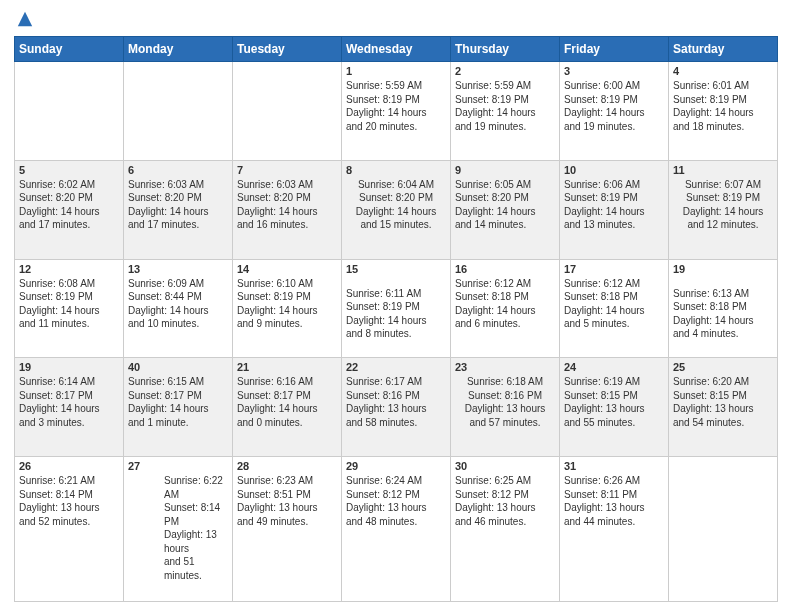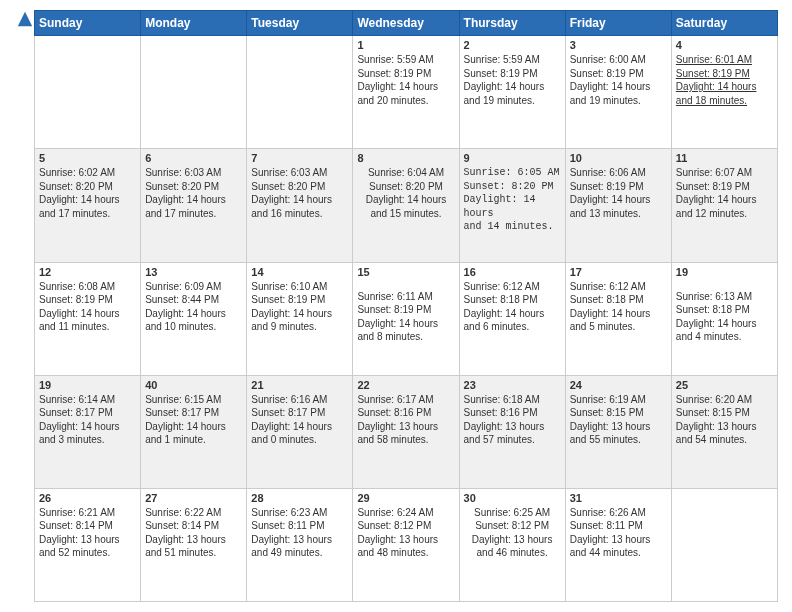--- a/index.html
+++ b/index.html
@@ -7,21 +7,21 @@
       font-family: Arial, sans-serif;
       background: #fff;
       width: 792px;
       height: 612px;
       overflow: hidden;
     }
     .page {
       width: 792px;
       height: 612px;
       display: flex;
-      flex-direction: row;
+      flex-direction: column;
       padding: 10px 14px 10px 14px;
     }
     .header {
       display: flex;
       justify-content: space-between;
       align-items: flex-start;
       margin-bottom: 8px;
     }
     .logo {
       display: flex;
@@ -156,21 +156,21 @@
           </td>
           <td>
             <div class="day-number">3</div>
             <div class="day-info" style="white-space: pre-line;">Sunrise: 6:00 AM
 Sunset: 8:19 PM
 Daylight: 14 hours
 and 19 minutes.</div>
           </td>
           <td>
             <div class="day-number">4</div>
-            <div class="day-info" style="white-space: pre-line; text-decoration: underline;">Sunrise: 6:01 AM
+            <div class="day-info" style="white-space: pre-line;">Sunrise: 6:01 AM
 Sunset: 8:19 PM
 Daylight: 14 hours
 and 18 minutes.</div>
           </td>
         </tr>
         <tr class="row-shaded">
           <td>
             <div class="day-number">5</div>
             <div class="day-info" style="white-space: pre-line;">Sunrise: 6:02 AM
 Sunset: 8:20 PM
@@ -193,35 +193,35 @@
           </td>
           <td>
             <div class="day-number">8</div>
             <div class="day-info" style="white-space: pre-line; text-align: center;">Sunrise: 6:04 AM
 Sunset: 8:20 PM
 Daylight: 14 hours
 and 15 minutes.</div>
           </td>
           <td>
             <div class="day-number">9</div>
-            <div class="day-info" style="white-space: pre-line; font-family: Liberation Mono, monospace;">Sunrise: 6:05 AM
+            <div class="day-info" style="white-space: pre-line;">Sunrise: 6:05 AM
 Sunset: 8:20 PM
 Daylight: 14 hours
 and 14 minutes.</div>
           </td>
           <td>
             <div class="day-number">10</div>
             <div class="day-info" style="white-space: pre-line;">Sunrise: 6:06 AM
 Sunset: 8:19 PM
 Daylight: 14 hours
 and 13 minutes.</div>
           </td>
           <td>
             <div class="day-number">11</div>
-            <div class="day-info" style="white-space: pre-line;">Sunrise: 6:07 AM
+            <div class="day-info" style="white-space: pre-line; text-align: center;">Sunrise: 6:07 AM
 Sunset: 8:19 PM
 Daylight: 14 hours
 and 12 minutes.</div>
           </td>
         </tr>
         <tr class="row-white">
           <td>
             <div class="day-number">12</div>
             <div class="day-info" style="white-space: pre-line;">Sunrise: 6:08 AM
 Sunset: 8:19 PM
@@ -295,21 +295,21 @@
           </td>
           <td>
             <div class="day-number">22</div>
             <div class="day-info" style="white-space: pre-line;">Sunrise: 6:17 AM
 Sunset: 8:16 PM
 Daylight: 13 hours
 and 58 minutes.</div>
           </td>
           <td>
             <div class="day-number">23</div>
-            <div class="day-info" style="white-space: pre-line;">Sunrise: 6:18 AM
+            <div class="day-info" style="white-space: pre-line; text-align: center;">Sunrise: 6:18 AM
 Sunset: 8:16 PM
 Daylight: 13 hours
 and 57 minutes.</div>
           </td>
           <td>
             <div class="day-number">24</div>
             <div class="day-info" style="white-space: pre-line;">Sunrise: 6:19 AM
 Sunset: 8:15 PM
 Daylight: 13 hours
 and 55 minutes.</div>
@@ -325,42 +325,42 @@
         <tr class="row-white">
           <td>
             <div class="day-number">26</div>
             <div class="day-info" style="white-space: pre-line;">Sunrise: 6:21 AM
 Sunset: 8:14 PM
 Daylight: 13 hours
 and 52 minutes.</div>
           </td>
           <td>
             <div class="day-number">27</div>
-            <div class="day-info" style="white-space: pre-line;">Sunrise: 6:22 AM
+            <div class="day-info" style="white-space: pre-line; margin-left: 36px;">Sunrise: 6:22 AM
 Sunset: 8:14 PM
 Daylight: 13 hours
 and 51 minutes.</div>
           </td>
           <td>
             <div class="day-number">28</div>
             <div class="day-info" style="white-space: pre-line;">Sunrise: 6:23 AM
-Sunset: 8:11 PM
+Sunset: 8:51 PM
 Daylight: 13 hours
 and 49 minutes.</div>
           </td>
           <td>
             <div class="day-number">29</div>
             <div class="day-info" style="white-space: pre-line;">Sunrise: 6:24 AM
 Sunset: 8:12 PM
 Daylight: 13 hours
 and 48 minutes.</div>
           </td>
           <td>
             <div class="day-number">30</div>
-            <div class="day-info" style="white-space: pre-line; text-align: center;">Sunrise: 6:25 AM
+            <div class="day-info" style="white-space: pre-line;">Sunrise: 6:25 AM
 Sunset: 8:12 PM
 Daylight: 13 hours
 and 46 minutes.</div>
           </td>
           <td>
             <div class="day-number">31</div>
             <div class="day-info" style="white-space: pre-line;">Sunrise: 6:26 AM
 Sunset: 8:11 PM
 Daylight: 13 hours
 and 44 minutes.</div>

